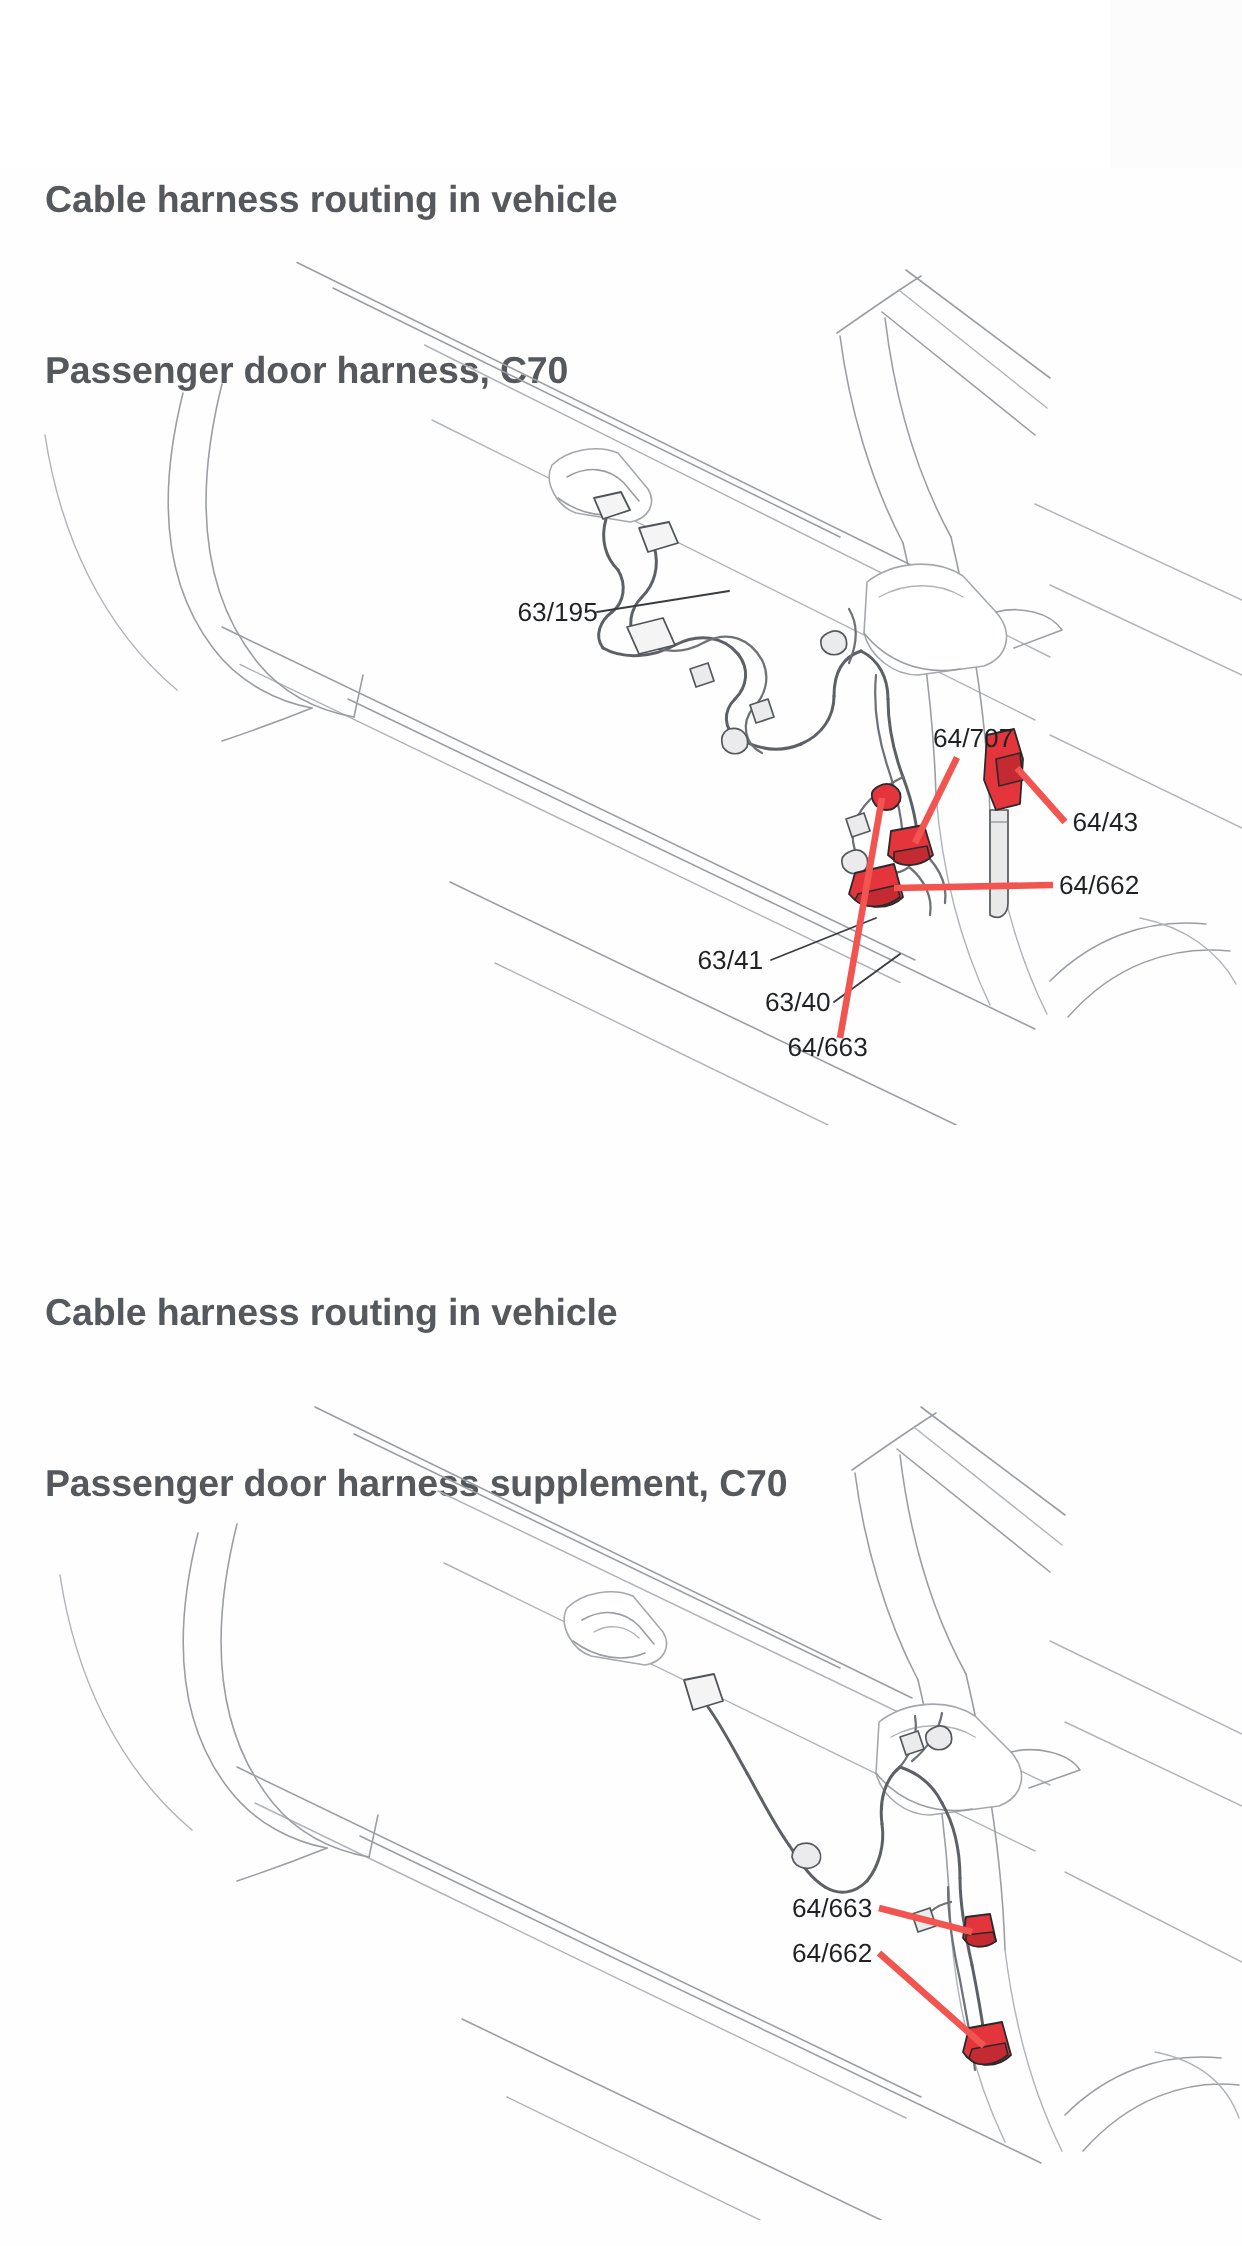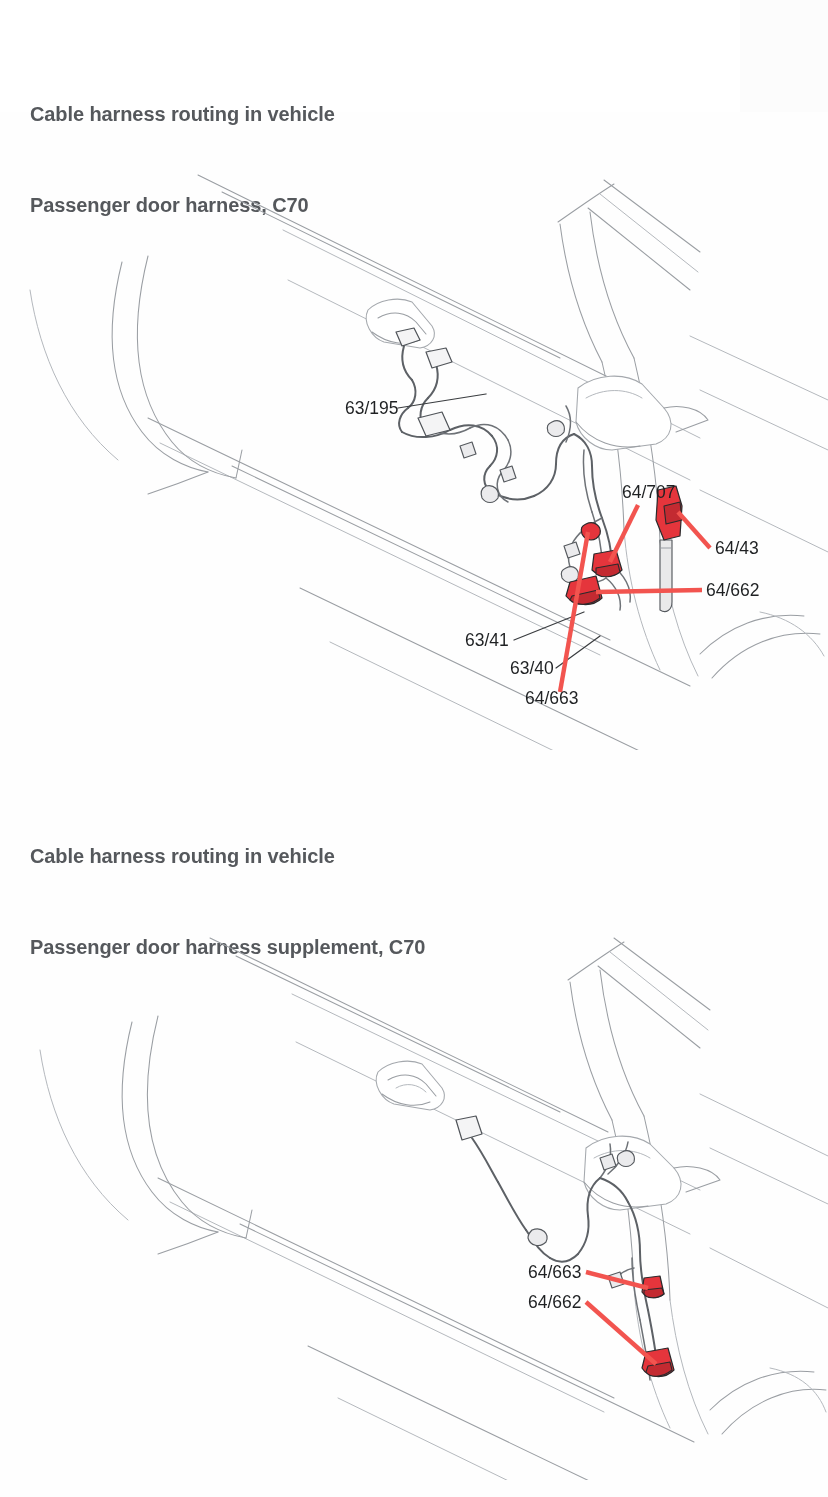--- a/index.html
+++ b/index.html
@@ -30,21 +30,21 @@
     position: absolute;
     left: 740px; top: 0; width: 88px; height: 112px;
     background: #fcfcfc;
   }
 
   .title-block {
     position: absolute;
     left: 30px;
     color: #55585c;
     font-weight: bold;
-    font-size: 20px;
+    font-size: 25px;
     line-height: 1.52;
     letter-spacing: -0.1px;
     white-space: pre;
   }
   #title-1 { top: 38px; }
   #title-2 { top: 780px; }
   .title-line { display: block; }
 
   .figure {
     position: absolute;

